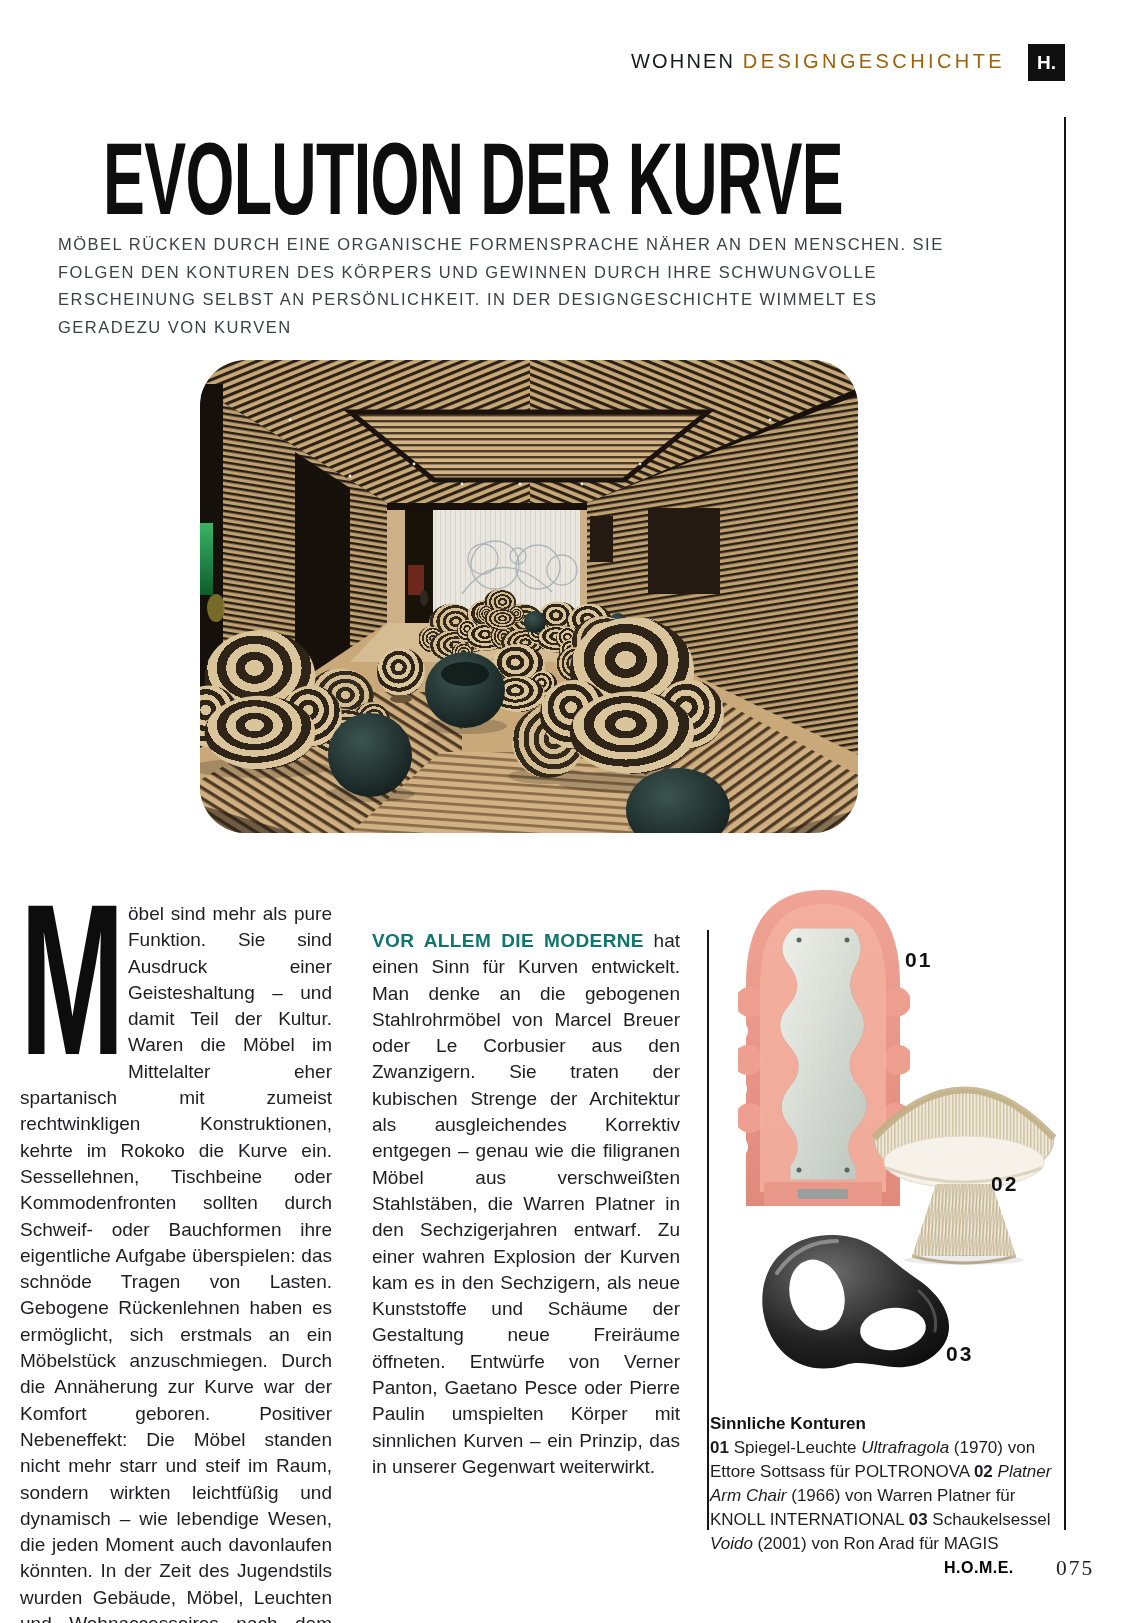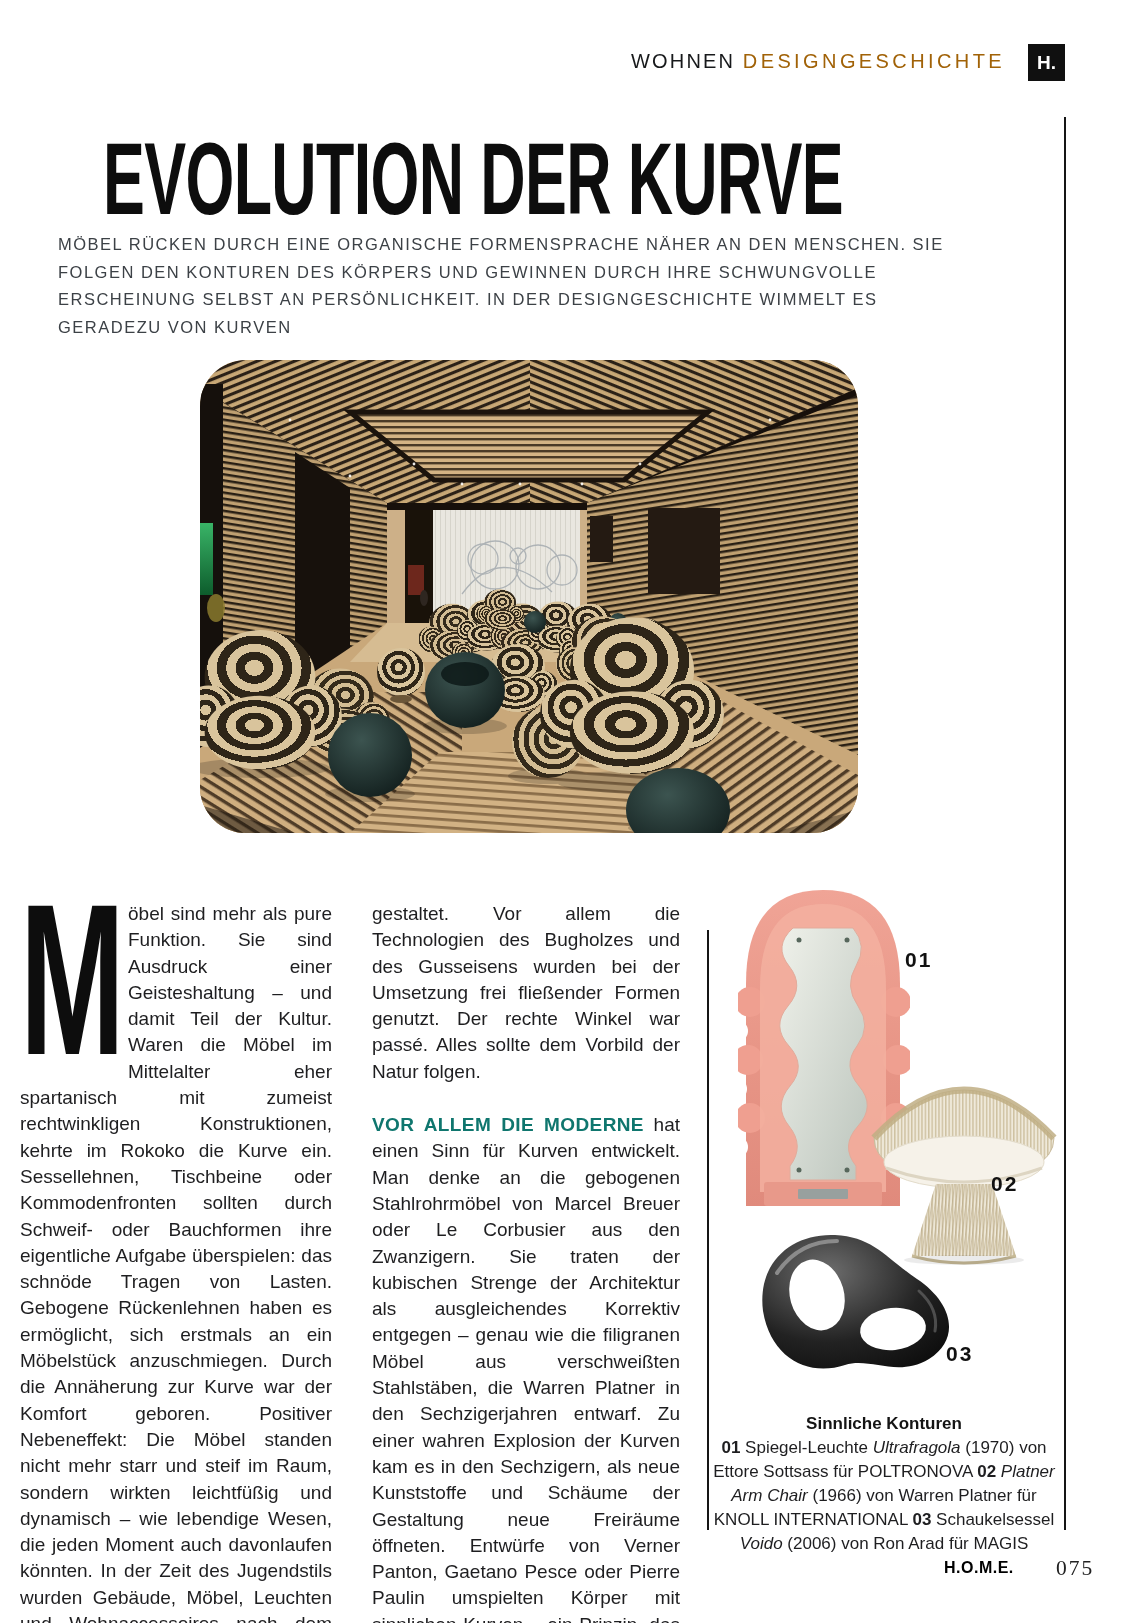--- a/index.html
+++ b/index.html
@@ -48,21 +48,21 @@
 
   
   .prod-svg{position:absolute;}
   .p-mirror{left:738px;top:884px;}
   .p-platner{left:866px;top:1058px;}
   .p-voido{left:733px;top:1207px;}
   .plabel{position:absolute;font-size:21px;font-weight:700;letter-spacing:2px;color:#111;}
   .pl1{left:905px;top:948px;}
   .pl2{left:991px;top:1172px;}
   .pl3{left:946px;top:1342px;}
-  .prodcap{position:absolute;left:710px;top:1412px;width:348px;text-align:center;
+  .prodcap{position:absolute;left:710px;top:1412px;width:348px;text-align:left;
            font-size:17px;line-height:24px;color:#1e1e20;}
   .prodcap .t{font-weight:700;color:#141414;}
   .prodcap b{font-weight:700;}
   .prodcap i{font-style:italic;}
 
   
   .brand{position:absolute;left:944px;top:1559px;font-size:16px;font-weight:700;
          letter-spacing:0.5px;color:#000000;}
   .pageno{position:absolute;left:1056px;top:1556px;font-family:"Liberation Serif","DejaVu Serif",serif;
           font-size:21.5px;letter-spacing:2px;color:#222;}
@@ -239,21 +239,20 @@
   </div>
 
 
   <div class="col col1">
     <div class="dropcap">
         <span>M</span>
       </div>
     <p>öbel sind mehr als pure Funktion. Sie sind Ausdruck einer Geisteshaltung – und damit Teil der Kultur. Waren die Möbel im Mittelalter eher spartanisch mit zumeist rechtwinkligen Konstruktionen, kehrte im Rokoko die Kurve ein. Sessellehnen, Tischbeine oder Kommodenfronten sollten durch Schweif- oder Bauchformen ihre eigentliche Aufgabe überspielen: das schnöde Tragen von Lasten. Gebogene Rückenlehnen haben es ermöglicht, sich erstmals an ein Möbelstück anzuschmiegen. Durch die Annäherung zur Kurve war der Komfort geboren. Positiver Nebeneffekt: Die Möbel standen nicht mehr starr und steif im Raum, sondern wirkten leichtfüßig und dynamisch – wie lebendige Wesen, die jeden Moment auch davonlaufen könnten. In der Zeit des Jugendstils wurden Gebäude, Möbel, Leuchten und Wohnaccessoires nach dem Vorbild von Pflanzen</p>
   </div>
   <div class="col col2">
-    <p>gestaltet. Vor allem die Technologien des Bugholzes und des Gusseisens wurden bei der Umsetzung frei fließender Formen genutzt. Der rechte Winkel war passé. Alles sollte dem Vorbild der Natur folgen.</p>
     <p class="p2"><span class="lead">VOR ALLEM DIE MODERNE</span><span> hat einen Sinn für Kurven entwickelt. Man denke an die gebogenen Stahlrohrmöbel von Marcel Breuer oder Le Corbusier aus den Zwanzigern. Sie traten der kubischen Strenge der Architektur als ausgleichendes Korrektiv entgegen – genau wie die filigranen Möbel aus verschweißten Stahlstäben, die Warren Platner in den Sechzigerjahren entwarf. Zu einer wahren Explosion der Kurven kam es in den Sechzigern, als neue Kunststoffe und Schäume der Gestaltung neue Freiräume öffneten. Entwürfe von Verner Panton, Gaetano Pesce oder Pierre Paulin umspielten Körper mit sinnlichen Kurven – ein Prinzip, das in unserer Gegenwart weiterwirkt.</span></p>
   </div>
 
   <svg class="prod-svg p-mirror" width="172" height="330" viewBox="0 0 172 330">
     <defs>
       <linearGradient id="pinkG" x1="0" y1="0" x2="0" y2="1">
         <stop offset="0" stop-color="#f0a496"></stop>
           <stop offset="0.5" stop-color="#e89687"></stop>
           <stop offset="1" stop-color="#e08a7c"></stop>
       </linearGradient>
@@ -326,19 +325,19 @@
     <path d="M44,66 Q66,34 104,34" fill="none" stroke="#9b9b9b" stroke-width="4" opacity="0.8" stroke-linecap="round"></path>
     <path d="M186,84 Q206,102 202,124" fill="none" stroke="#6f6f6f" stroke-width="3" opacity="0.6" stroke-linecap="round"></path>
   </svg>
 
   <div class="plabel pl1">01</div>
   <div class="plabel pl2">02</div>
   <div class="plabel pl3">03</div>
 
   <div class="prodcap">
     <div class="t">Sinnliche Konturen</div>
-    <div><b>01</b><span> Spiegel-Leuchte </span><i>Ultrafragola</i><span> (1970) von Ettore Sottsass für POLTRONOVA </span><b>02</b><i> Platner Arm Chair</i><span> (1966) von Warren Platner für KNOLL INTERNATIONAL </span><b>03</b><span> Schaukelsessel </span><i>Voido</i><span> (2006) von Ron Arad für MAGIS</span></div>
+    <div><b>01</b><span> Spiegel-Leuchte </span><i>Ultrafragola</i><span> (1970) von Ettore Sottsass für POLTRONOVA </span><b>02</b><i> Platner Arm Chair</i><span> (1966) von Warren Platner für KNOLL INTERNATIONAL </span><b>03</b><span> Schaukelsessel </span><i>Voido</i><span> (2001) von Ron Arad für MAGIS</span></div>
   </div>
 
   <div class="brand">H.O.M.E.</div>
   <div class="pageno">075</div>
 
 </div>
 
 </body></html>

